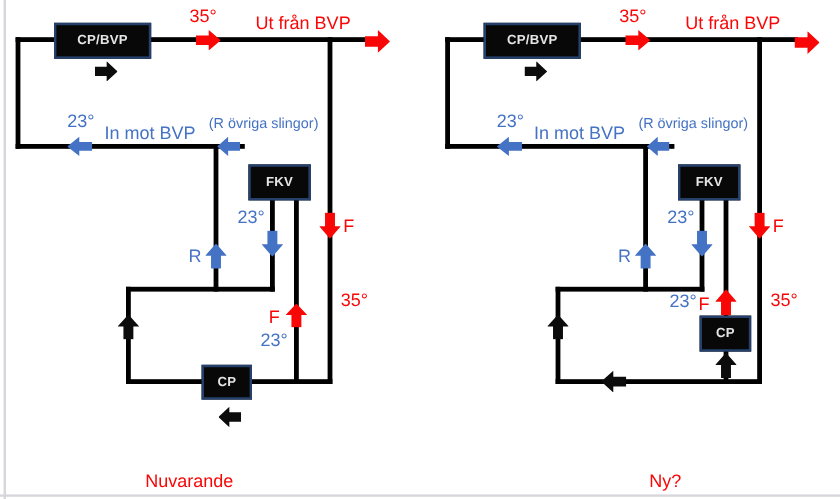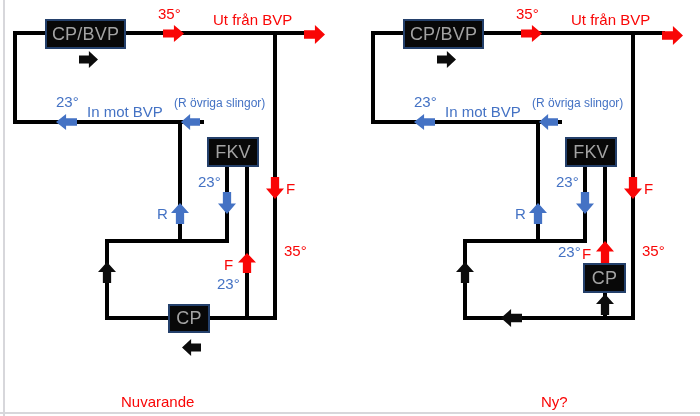--- a/index.html
+++ b/index.html
@@ -6,21 +6,21 @@
   #canvas{
     position:relative;width:700px;height:416px;background:#ffffff;overflow:hidden;
     font-family:"Liberation Sans",sans-serif;
   }
   .diag{position:absolute;top:0;width:350px;height:416px;}
   #diagA{left:0;}
   #diagB{left:358px;}
   .ln{position:absolute;background:#000;}
   .nbox{
     position:absolute;box-sizing:border-box;background:#080808;border:2px solid #24406b;
-    color:#a3a3a3;font-weight:400;font-size:18px;display:flex;align-items:center;justify-content:center;
+    color:#e5e5e5;font-weight:700;font-size:11px;display:flex;align-items:center;justify-content:center;
     letter-spacing:.2px;
   }
   .arr{position:absolute;}
   .a-right{clip-path:polygon(0 27%,52% 27%,52% 0,100% 50%,52% 100%,52% 73%,0 73%);}
   .a-left{clip-path:polygon(100% 27%,48% 27%,48% 0,0 50%,48% 100%,48% 73%,100% 73%);}
   .a-up{clip-path:polygon(27% 100%,27% 48%,0 48%,50% 0,100% 48%,73% 48%,73% 100%);}
   .a-down{clip-path:polygon(27% 0,27% 52%,0 52%,50% 100%,100% 52%,73% 52%,73% 0);}
   .c-red{background:#f90606;}
   .c-blue{background:#4472c4;}
   .c-black{background:#0c0c0c;}

